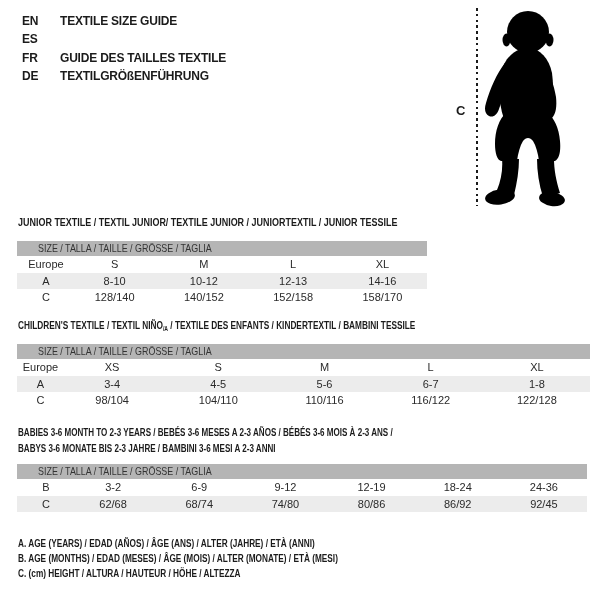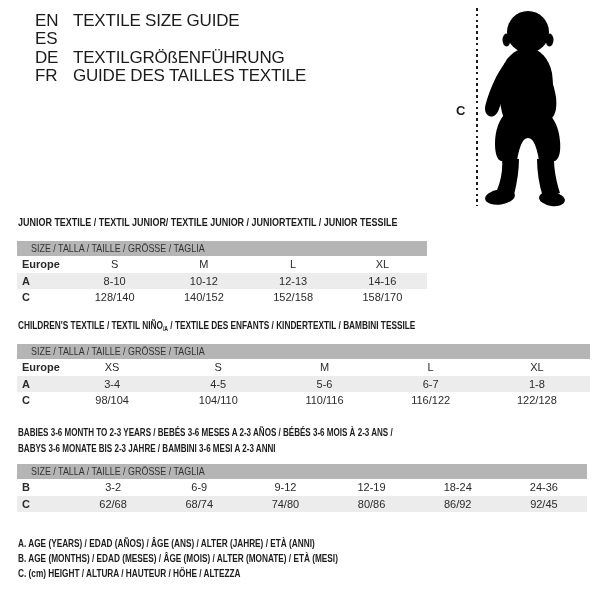--- a/index.html
+++ b/index.html
@@ -10,21 +10,21 @@
   }
   html,body{margin:0;padding:0;}
   body{background:#888;font-family:"Liberation Sans",sans-serif;}
   #canvas{
     position:relative;width:600px;height:600px;margin:0 auto;
     background:var(--background);color:var(--text);overflow:hidden;
   }
 
   
   #lang-list{position:absolute;left:22px;top:12px;}
-  .lang-row{display:flex;font-weight:normal;font-size:17px;line-height:18.4px;letter-spacing:-0.2px;margin-left:13px;}
+  .lang-row{display:flex;font-weight:bold;font-size:12px;line-height:18.4px;letter-spacing:-0.2px;}
   .lang-code{width:38px;flex:0 0 38px;}
   .lang-label{white-space:nowrap;}
 
   
   #height-line{
     position:absolute;left:476px;top:8px;width:2px;height:198px;
     background:repeating-linear-gradient(to bottom,var(--text) 0 2.6px,transparent 2.6px 5.8px);
   }
   #height-label{position:absolute;left:456px;top:103px;font-weight:bold;font-size:13px;}
   #baby-figure{position:absolute;left:484px;top:9px;width:82px;height:199px;}
@@ -45,25 +45,25 @@
   #junior-host{top:241px;}
   #children-host{top:344px;}
   #babies-host{top:464px;}
   .size-table{border-collapse:collapse;table-layout:fixed;font-size:11px;color:#2a2a2a;}
   #junior-host .size-table{width:410px;}
   #children-host .size-table{width:573px;}
   #babies-host .size-table{width:570px;}
   .size-table td{height:16.5px;text-align:center;padding:0;vertical-align:middle;line-height:16.5px;white-space:nowrap;}
   .size-table tr.bar td{
     background:var(--header-bar);text-align:left;height:15px;line-height:15px;
-    font-size:10.5px;color:#333;padding-left:14px;
+    font-size:10.5px;color:#333;padding-left:21px;
   }
   .bar-text{display:inline-block;transform:scaleX(0.85);transform-origin:left center;}
   .size-table tr.shaded td{background:var(--row-shaded);}
-  .size-table td.rowlabel{text-align:left;padding-left:5px;font-weight:bold;}
+  .size-table td.rowlabel{text-align:center;padding-left:5px;}
   #junior-host .col-label{width:53px;}
   #children-host .col-label{width:42px;}
   #babies-host .col-label{width:53px;}
 
   
   #legend{position:absolute;left:18px;top:536px;}
   .legend-line{
     font-weight:bold;font-size:11px;line-height:15.2px;white-space:nowrap;
     transform:scaleX(0.75);transform-origin:left center;
   }
@@ -75,26 +75,26 @@
 
   <div id="lang-list">
     <div class="lang-row">
       <span class="lang-code">EN</span>
       <span class="lang-label">TEXTILE SIZE GUIDE</span>
     </div>
     <div class="lang-row">
       <span class="lang-code">ES</span>
     </div>
     <div class="lang-row">
+      <span class="lang-code">FR</span>
+      <span class="lang-label">GUIDE DES TAILLES TEXTILE</span>
+    </div>
+    <div class="lang-row">
       <span class="lang-code">DE</span>
       <span class="lang-label">TEXTILGRÖßENFÜHRUNG</span>
-    </div>
-    <div class="lang-row">
-      <span class="lang-code">FR</span>
-      <span class="lang-label">GUIDE DES TAILLES TEXTILE</span>
     </div>
   </div>
 
   <div id="height-line"></div>
   <div id="height-label">C</div>
   <svg id="baby-figure" viewBox="0 0 82 199" xmlns="http://www.w3.org/2000/svg" aria-hidden="true">
     <g fill="#000">
       <ellipse cx="44" cy="23" rx="21" ry="21"></ellipse>
       <ellipse cx="22.5" cy="31" rx="4" ry="6.5"></ellipse>
       <ellipse cx="65.5" cy="31" rx="4" ry="6.5"></ellipse>

